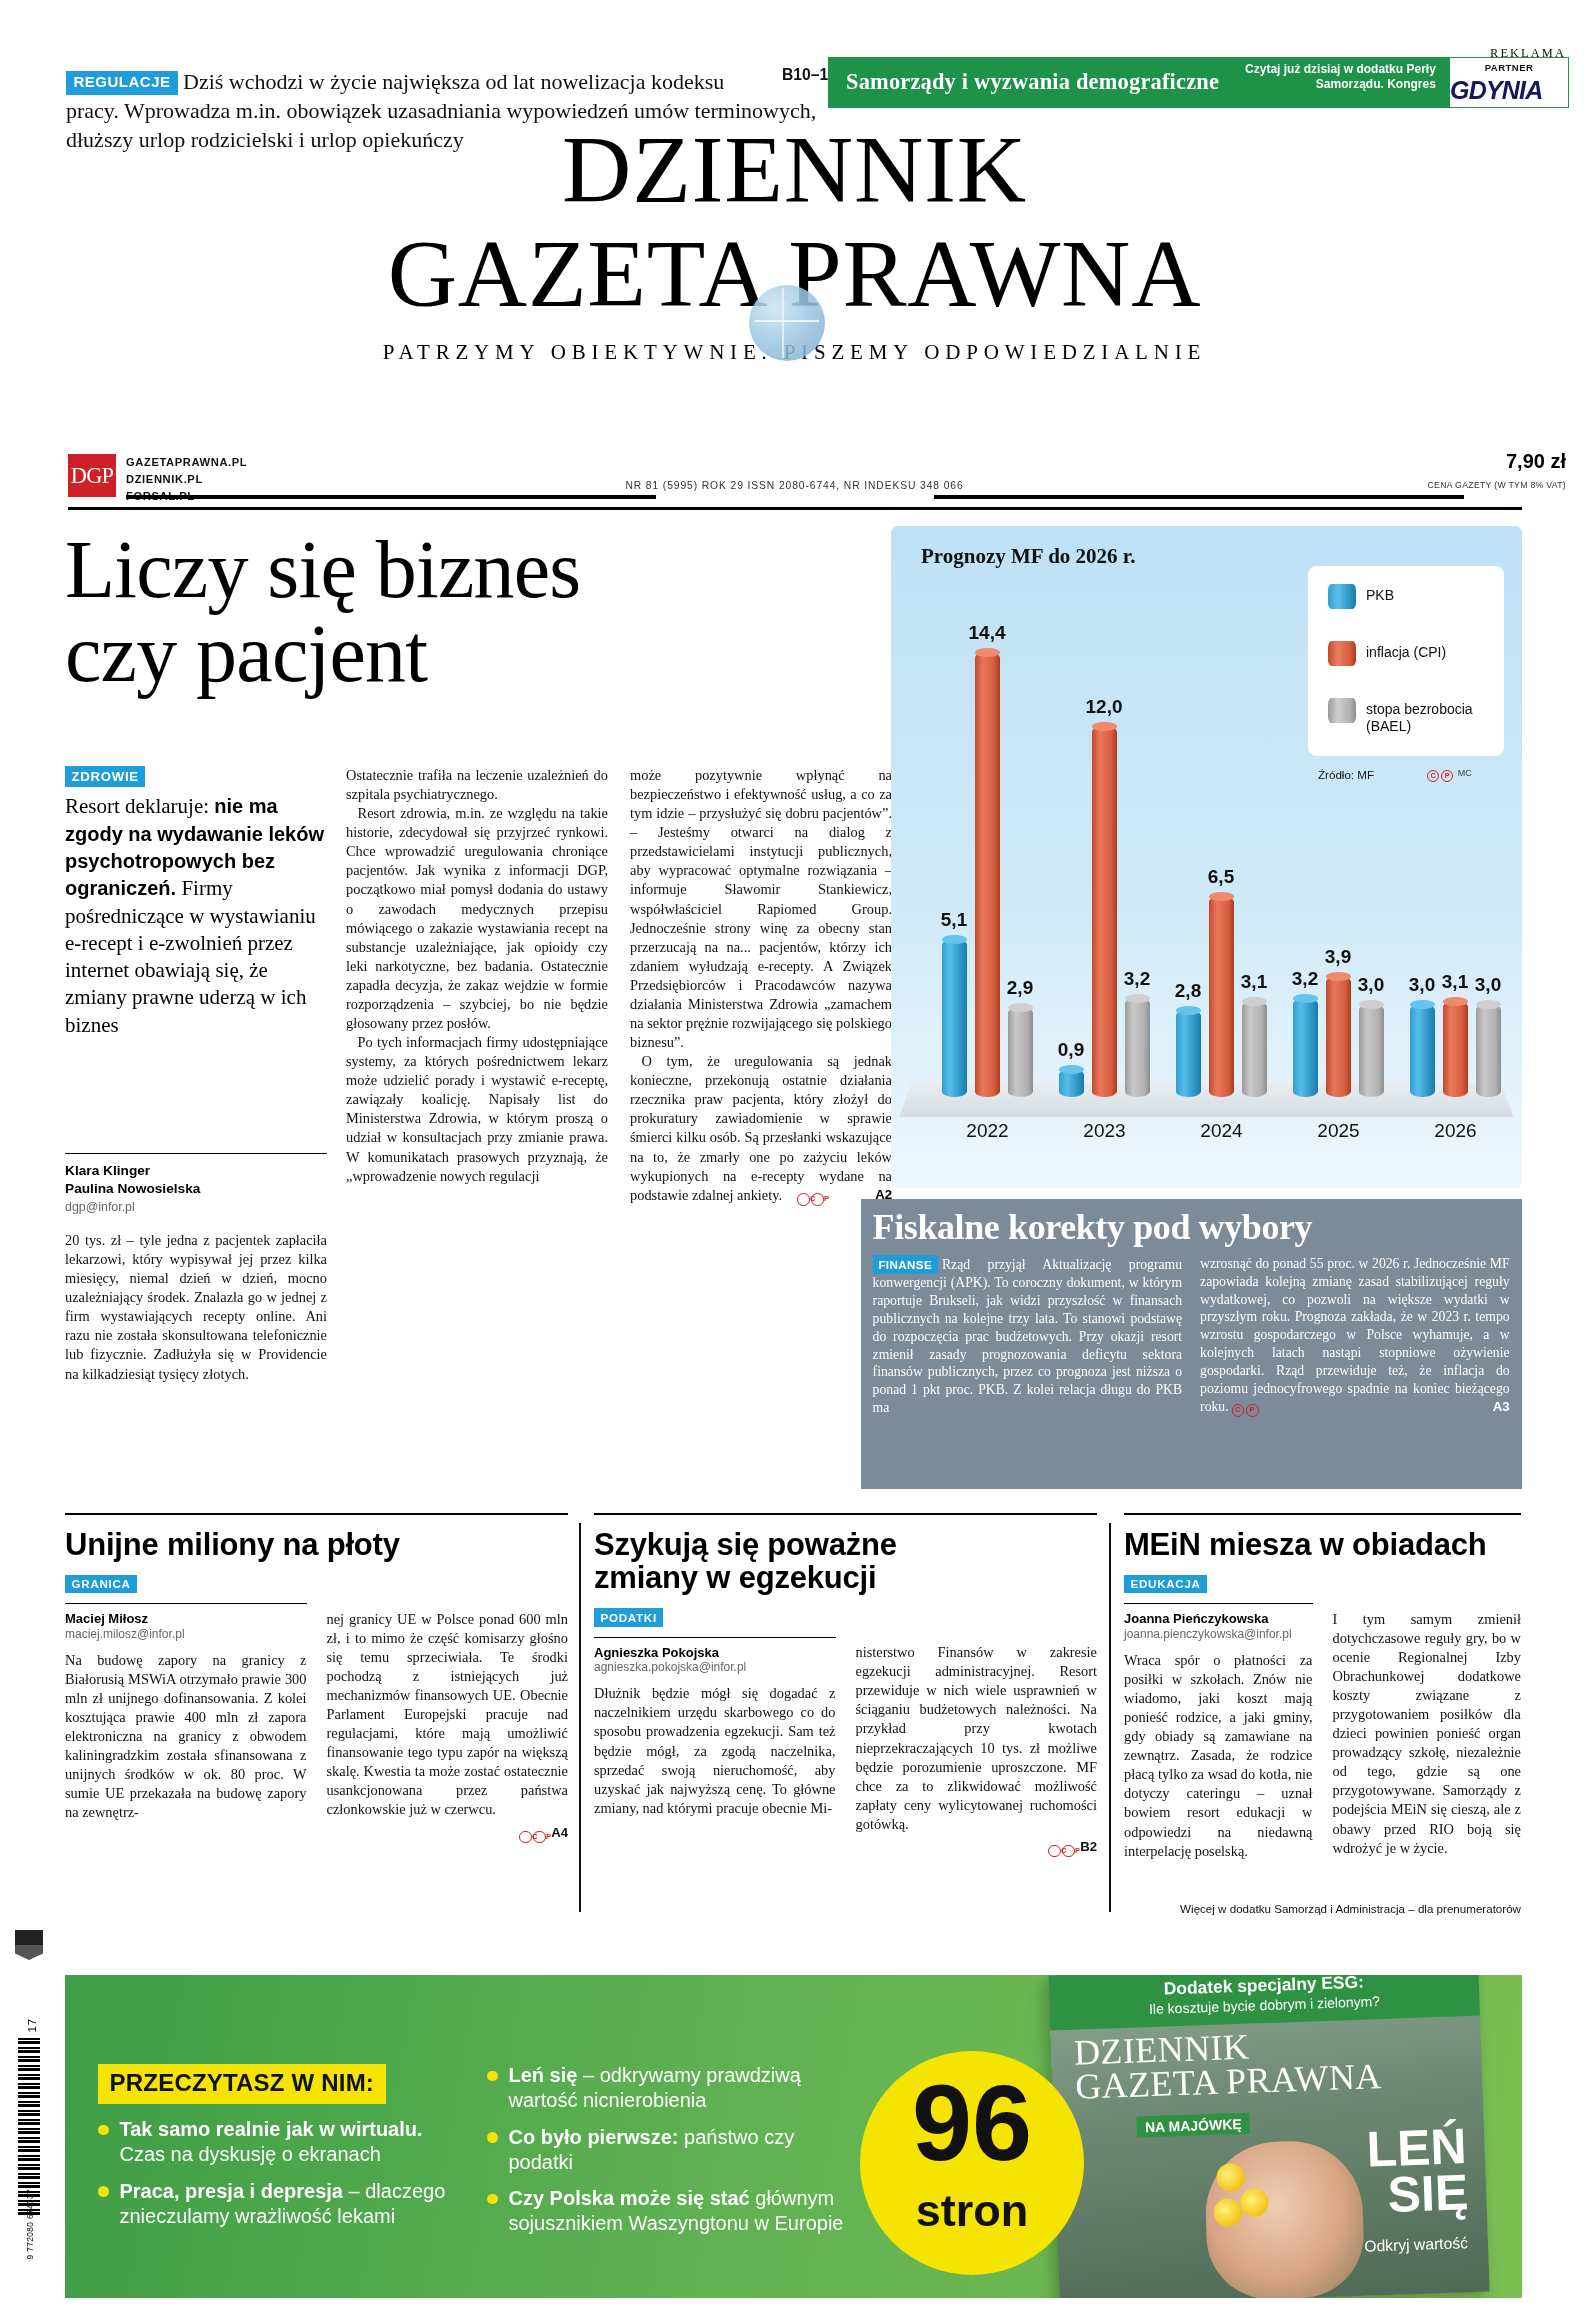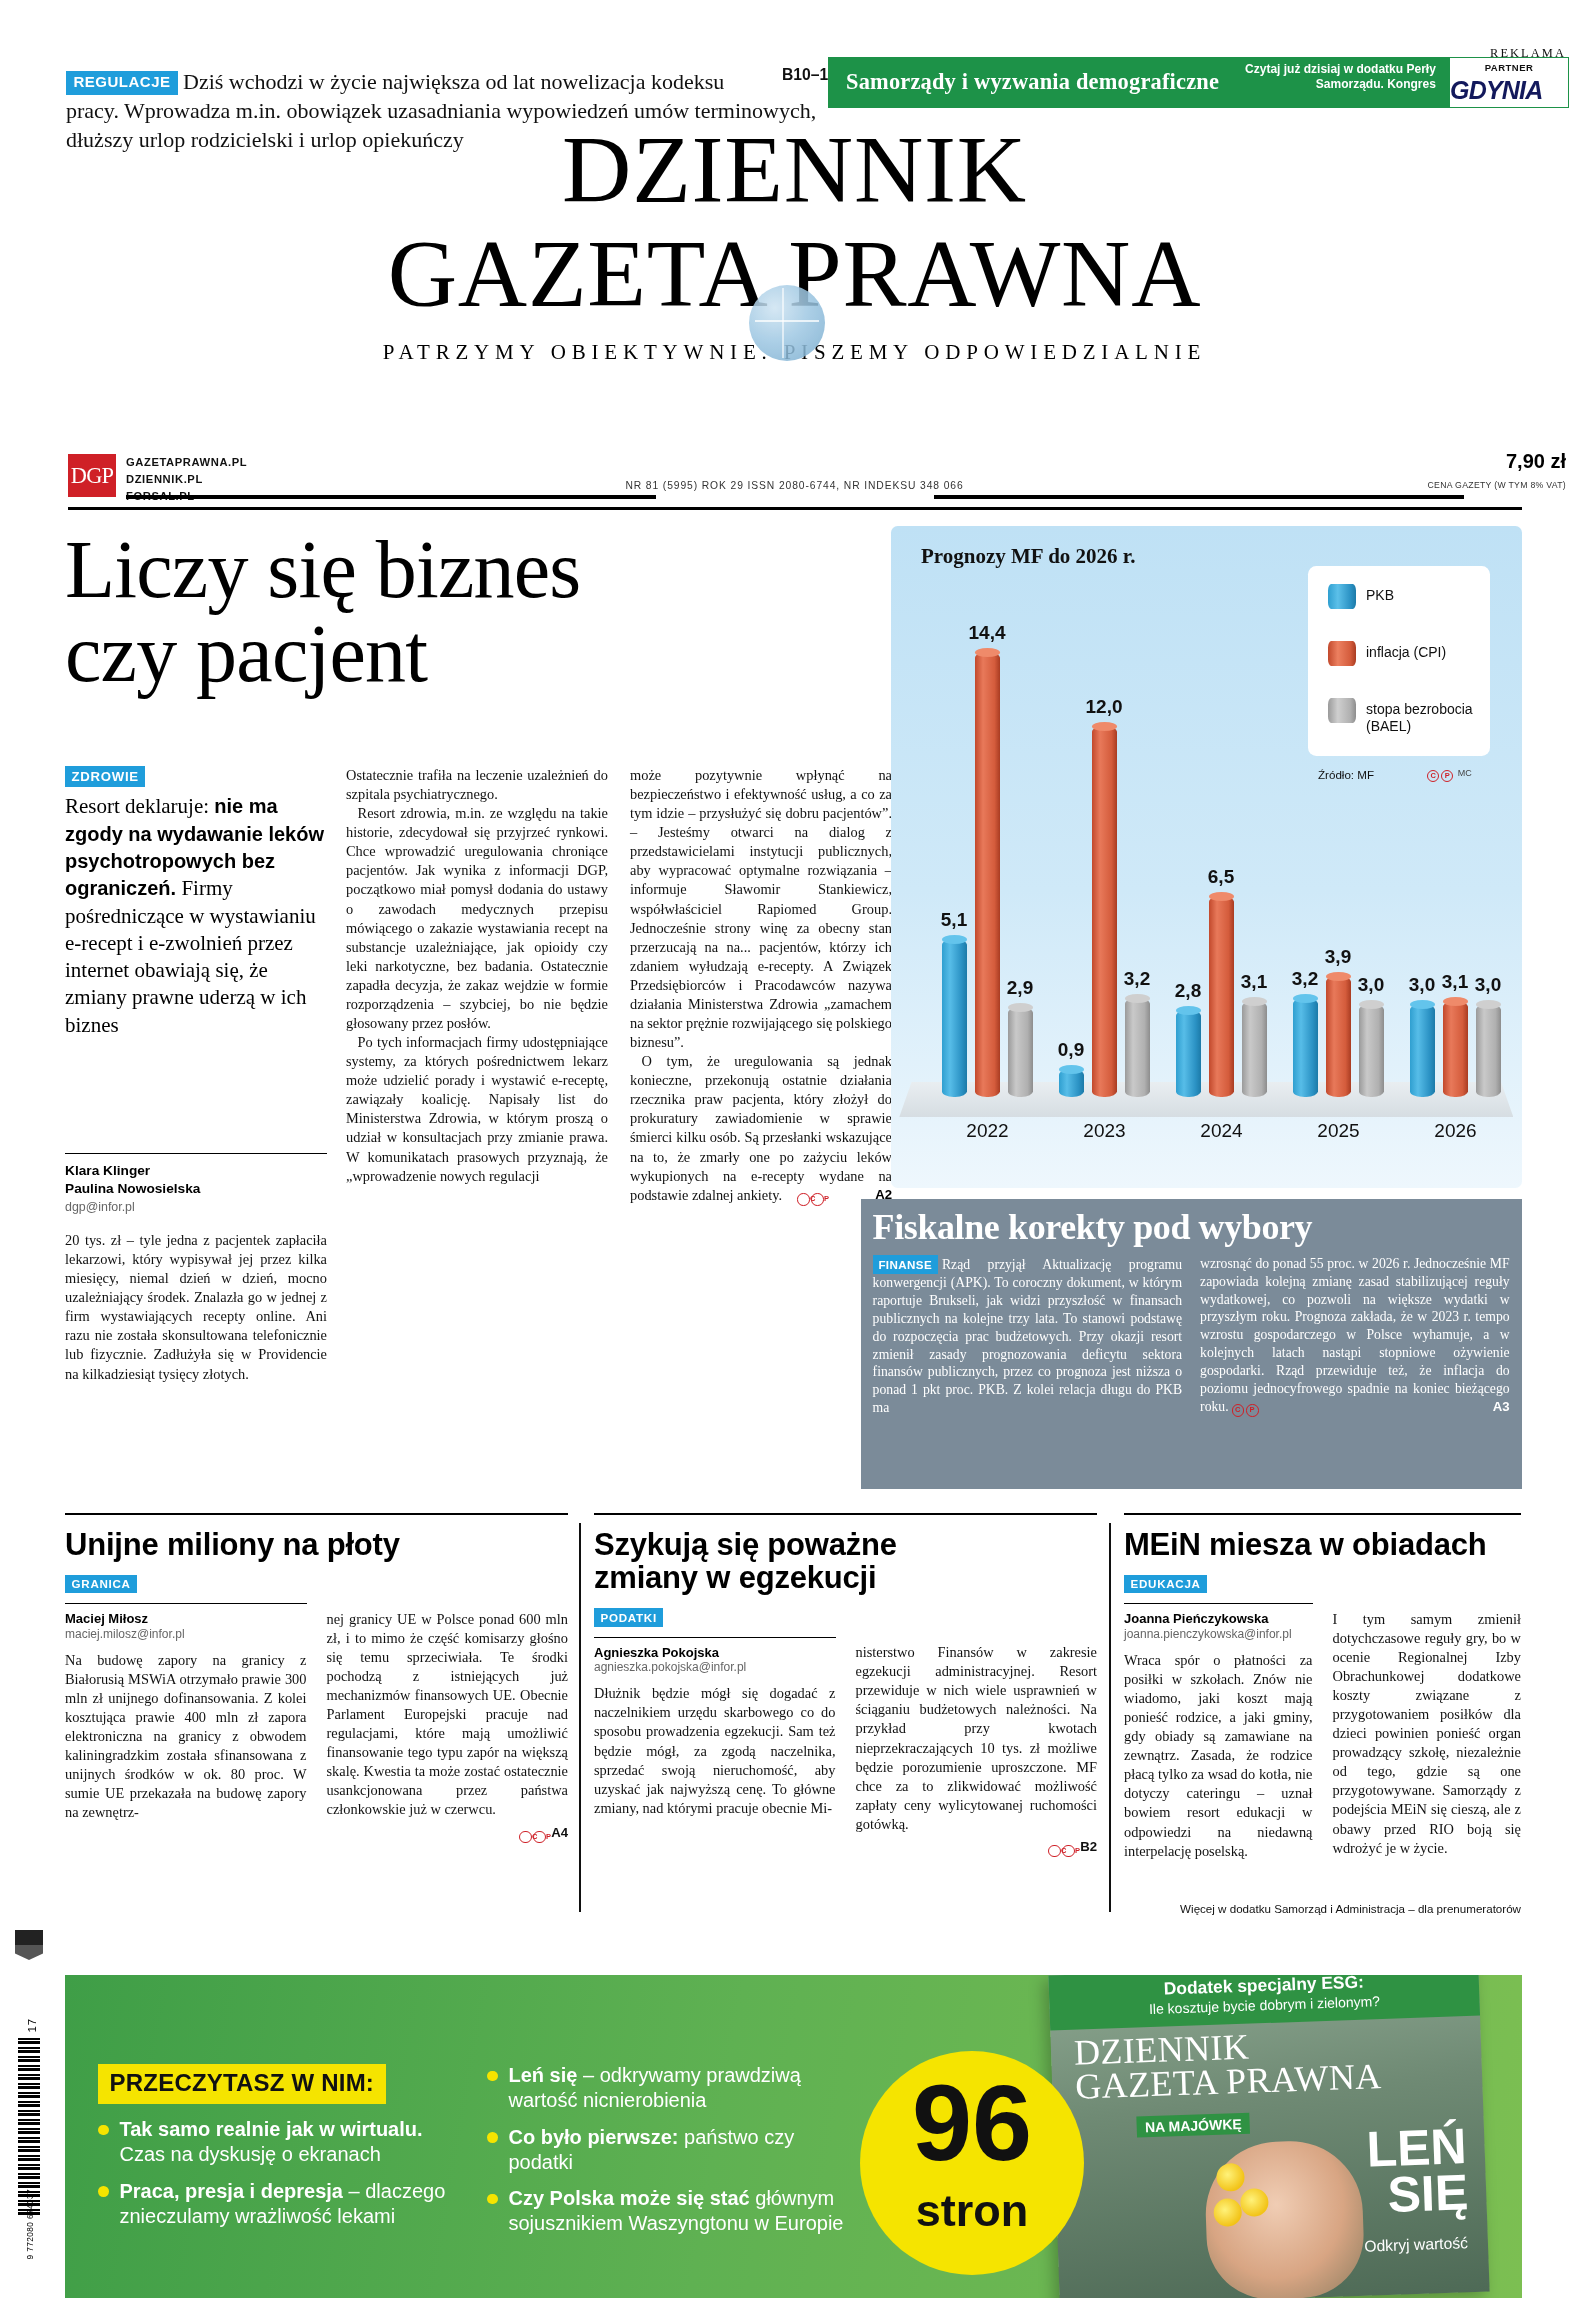--- a/index.html
+++ b/index.html
@@ -186,21 +186,21 @@
     position: absolute; left: 891px; top: 526px; width: 631px; height: 662px;
     background: linear-gradient(180deg, #bfe1f5 0%, #cfe9f8 55%, #eef7fd 100%);
     border-radius: 6.6px; overflow: hidden;
   }
   .chart-title {
     position: absolute; left: 30px; top: 18px;
     font-family: "Liberation Serif", serif; font-weight: bold;
     font-size: 21px; color: #111;
   }
   .legendbox {
-    position: absolute; left: 417px; top: 40px; width: 182px; height: 190px;
+    position: absolute; left: 417px; top: 40px; width: 196px; height: 190px;
     background: #fff; border-radius: 8.3px;
   }
   .legend-item { position: absolute; left: 20px; display: flex; align-items: flex-start; }
   .legend-swatch {
     width: 28px; height: 25px; border-radius: 3.3px/6.6px; margin-right: 10px; flex: none;
   }
   .legend-label {
     font-family: "Liberation Sans", sans-serif; font-size: 14px;
     line-height: 1.22; color: #111; padding-top: 2.5px;
   }

